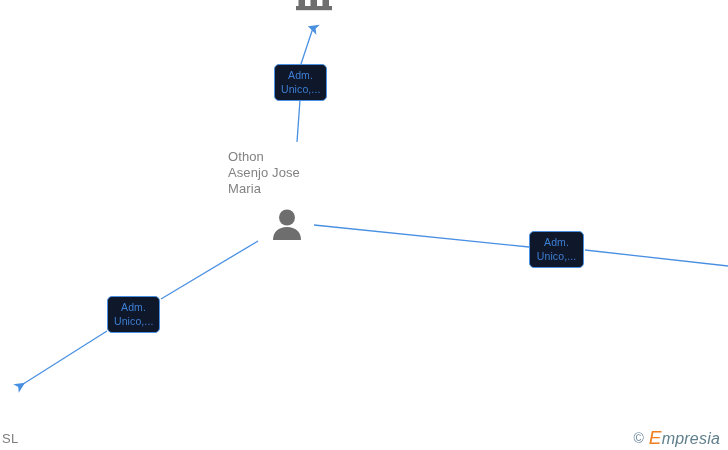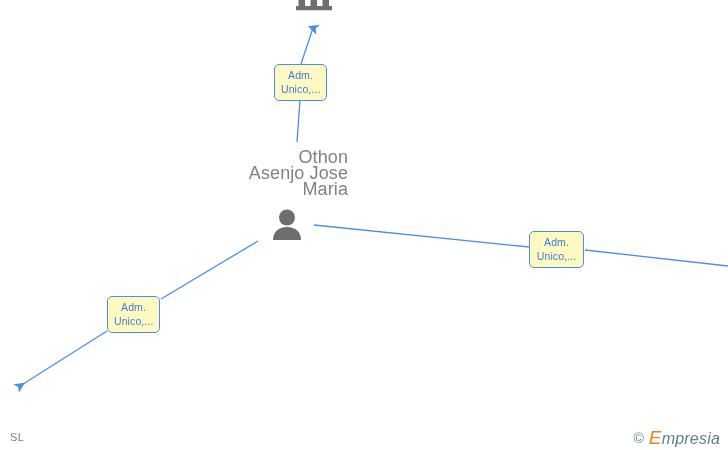--- a/index.html
+++ b/index.html
@@ -44,53 +44,53 @@
     width: 36px;
     height: 34px;
   }
   .person-node svg { display: block; }
 
   .person-name {
     position: absolute;
     left: 228px;
     top: 149px;
     width: 120px;
-    text-align: right;
-    font-size: 18px;
+    text-align: left;
+    font-size: 13px;
     line-height: 16px;
     color: #828282;
     white-space: pre-line;
     letter-spacing: 0.1px;
   }
 
   
   .edge-label {
     position: absolute;
     box-sizing: border-box;
     border: 1px solid #4a90e2;
     border-radius: 5px;
-    background: #fef9c3;
+    background: #0f172a;
     color: #3d7fd4;
     font-size: 10.5px;
     line-height: 14px;
     text-align: center;
     padding: 3px 6px 4px 6px;
     white-space: pre-line;
     letter-spacing: 0.1px;
   }
   .edge-label.top    { left: 274px; top: 64px;  width: 53px; }
   .edge-label.left   { left: 107px; top: 296px; width: 53px; }
   .edge-label.right  { left: 529px; top: 231px; width: 55px; }
 
   
   .footer-left {
     position: absolute;
-    left: 10px;
+    left: 2px;
     top: 431px;
-    font-size: 11px;
+    font-size: 13px;
     color: #7d7d7d;
     letter-spacing: 0.4px;
   }
   .brand {
     position: absolute;
     right: 8px;
     top: 428px;
     display: flex;
     align-items: center;
     gap: 5px;

